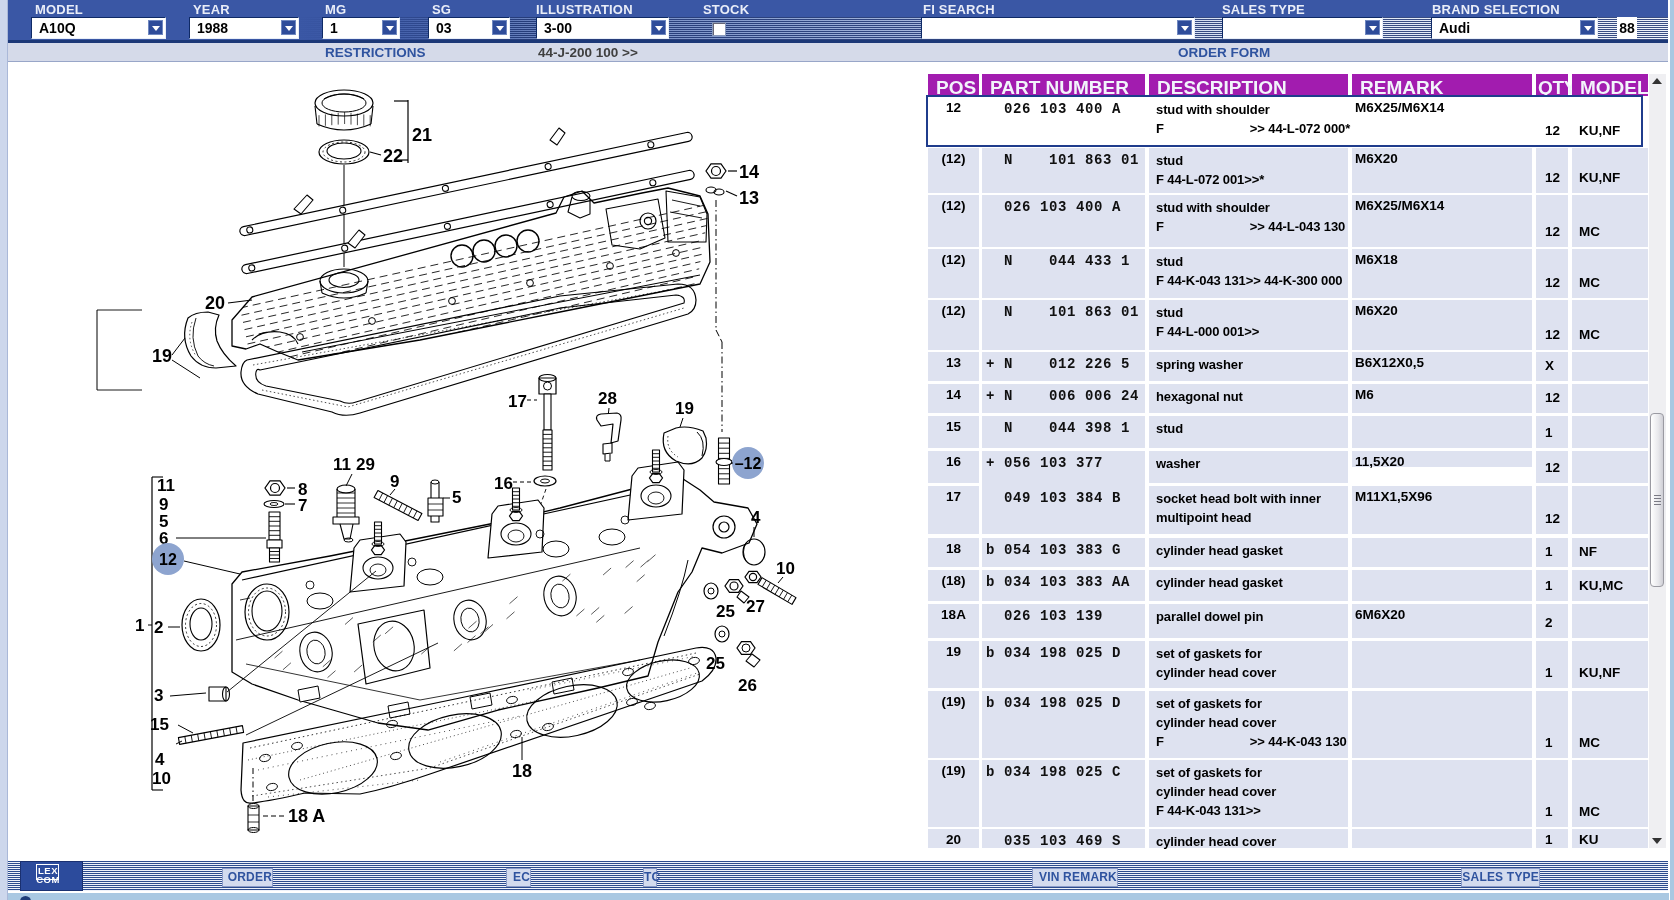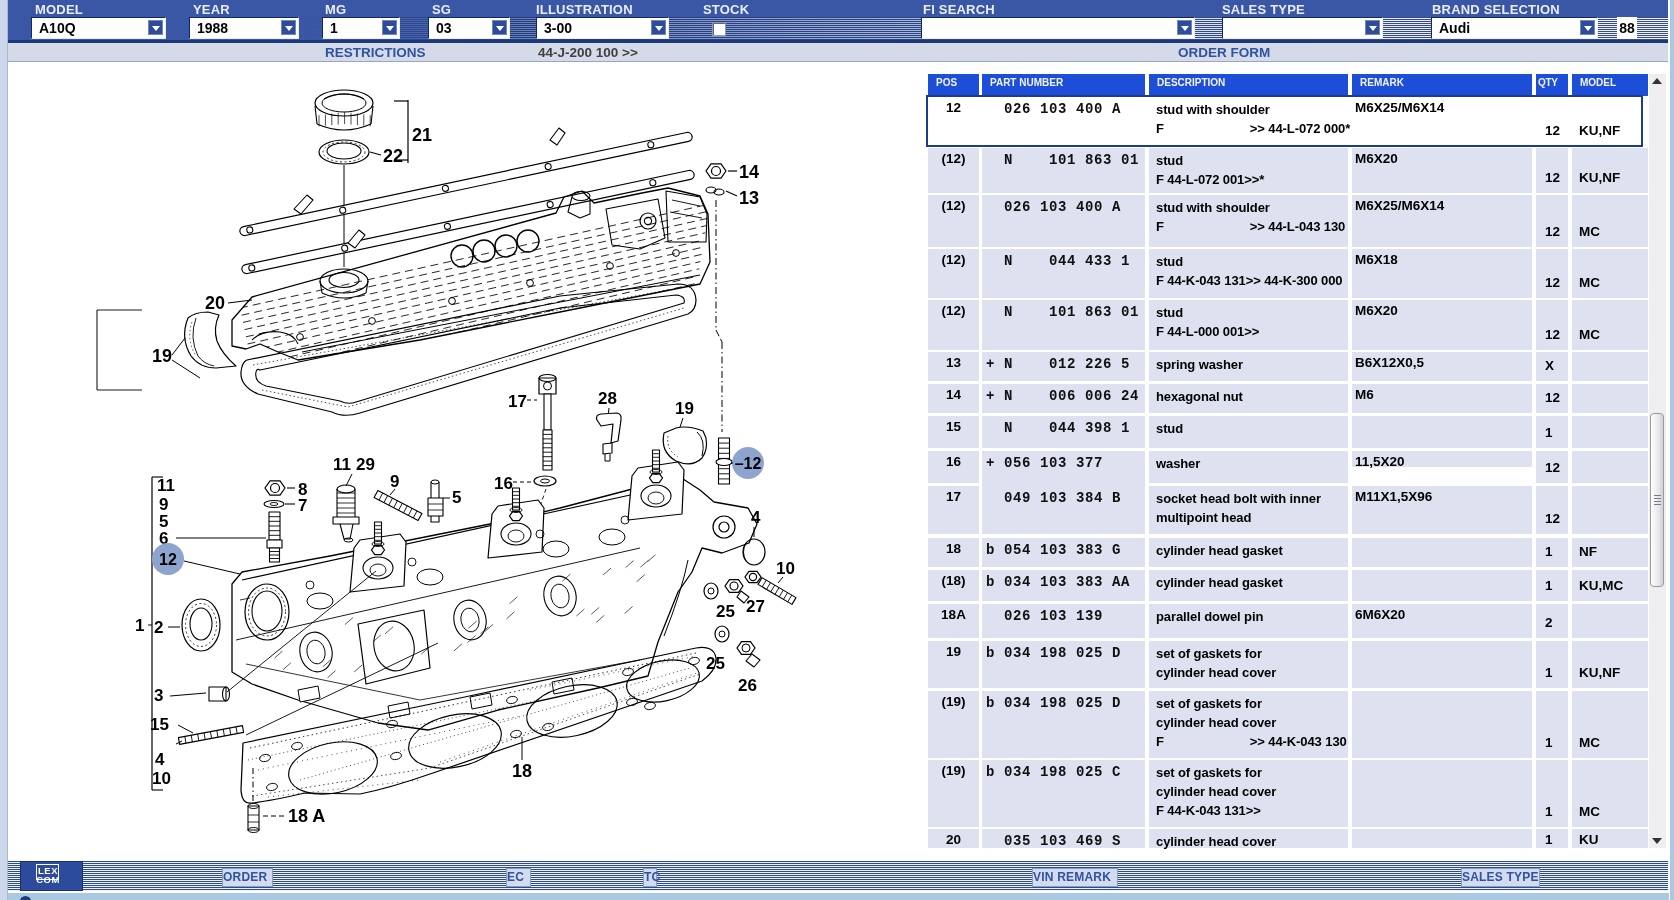--- a/index.html
+++ b/index.html
@@ -13,21 +13,21 @@
  linear-gradient(to right,#35529e 0%,#3d59a4 15%,#8aa0d0 45%,#dde6f5 75%,#eef2fa 100%)}
 #bar2line{left:8px;top:40px;width:1660px;height:3px;background:#1c3877}
 #row2{left:8px;top:43px;width:1660px;height:19px;background:#d5dae9;border-bottom:1px solid #98a6c8}
 #row2 span{position:absolute;top:2px;font-weight:bold;font-size:13.5px}
 .combo{position:absolute;background:#fff;border-top:1.5px solid #0f2a66;border-left:1.5px solid #0f2a66;
  border-bottom:1px solid #e8eef8;border-right:1px solid #e8eef8}
 .combo b{position:absolute;left:7px;top:2px;font-size:14px;color:#000;font-weight:bold}
 .arrow{position:absolute;background:#2e4c9a;border:1px solid #7088c0}
 .arrow:after{content:"";position:absolute;left:50%;top:50%;margin-left:-4px;margin-top:-2px;
  border-left:4px solid transparent;border-right:4px solid transparent;border-top:5px solid #fff}
-.hcell{position:absolute;background:#1d4ed8;color:#f2f4fb;font-weight:bold;font-size:10px}
+.hcell{position:absolute;background:#a21caf;color:#f2f4fb;font-weight:bold;font-size:19px}
 .hcell i{font-style:normal;position:absolute;left:8px;top:3px}
 .hcell i.tight{left:2px;letter-spacing:-0.3px}
 .cell{position:absolute;background:#dee2f0}
 .pos{font-weight:bold;font-size:13.5px;text-align:center;padding-top:3px;color:#000}
 .part{font-family:"Liberation Mono",monospace;font-weight:bold;font-size:14px;color:#101010;
  white-space:pre;padding:4px 0 0 4px;letter-spacing:0.6px}
 .desc{font-weight:bold;font-size:13px;color:#000;padding:3px 0 0 7px;line-height:19px;white-space:pre;letter-spacing:-0.1px}
 .rem{font-weight:bold;font-size:13.5px;color:#000;padding:3px 0 0 3px}
 .qty{font-weight:bold;font-size:13.5px;color:#000;padding:0 0 8px 9px;display:flex;align-items:flex-end}
 .mod{font-weight:bold;font-size:13.5px;color:#000;padding:0 0 8px 7px;display:flex;align-items:flex-end}
@@ -40,21 +40,21 @@
 #grip{left:1654px;top:495px;width:7px;height:10px;
  background:repeating-linear-gradient(to bottom,#7a7a84 0 1px,transparent 1px 3px)}
 .sbarr{position:absolute;width:0;height:0;border-left:5px solid transparent;border-right:5px solid transparent}
 #bbar{left:8px;top:861px;width:1660px;height:30px;
  background:repeating-linear-gradient(to bottom,#2d4c8e 0 1px,#eef2fa 1px 2px)}
 #lexbox{left:20px;top:861px;width:63px;height:30px;background:#2c4b9c;border:1px solid #1a3070}
 #lexsq{left:36px;top:864px;width:23px;height:16px;border:1.5px solid #fff}
 #lexin{left:33px;top:866px;width:30px;color:#fff;
  font-weight:bold;font-size:9.5px;line-height:9px;text-align:center;letter-spacing:0.5px}
 .bbtn{position:absolute;top:868px;height:19px;background:#d3dbee;border:1px solid #8c9cc8;
- color:#2f539f;font-weight:bold;font-size:12px;text-align:left;line-height:17px;letter-spacing:0.2px}
+ color:#2f539f;font-weight:bold;font-size:12px;text-align:right;line-height:17px;letter-spacing:0.2px}
 #bstrip{left:0;top:891px;width:1674px;height:9px;background:#a9c8e2;border-top:2px solid #ffffff}
 svg text{font-family:"Liberation Sans",sans-serif;font-weight:bold;fill:#000}
 svg{position:absolute}
 </style></head>
 <body>
 <div class="abs" id="bar1">
     <span style="left:27px">MODEL</span>
     <span style="left:185px">YEAR</span>
     <span style="left:317px">MG</span>
     <span style="left:424px">SG</span>

